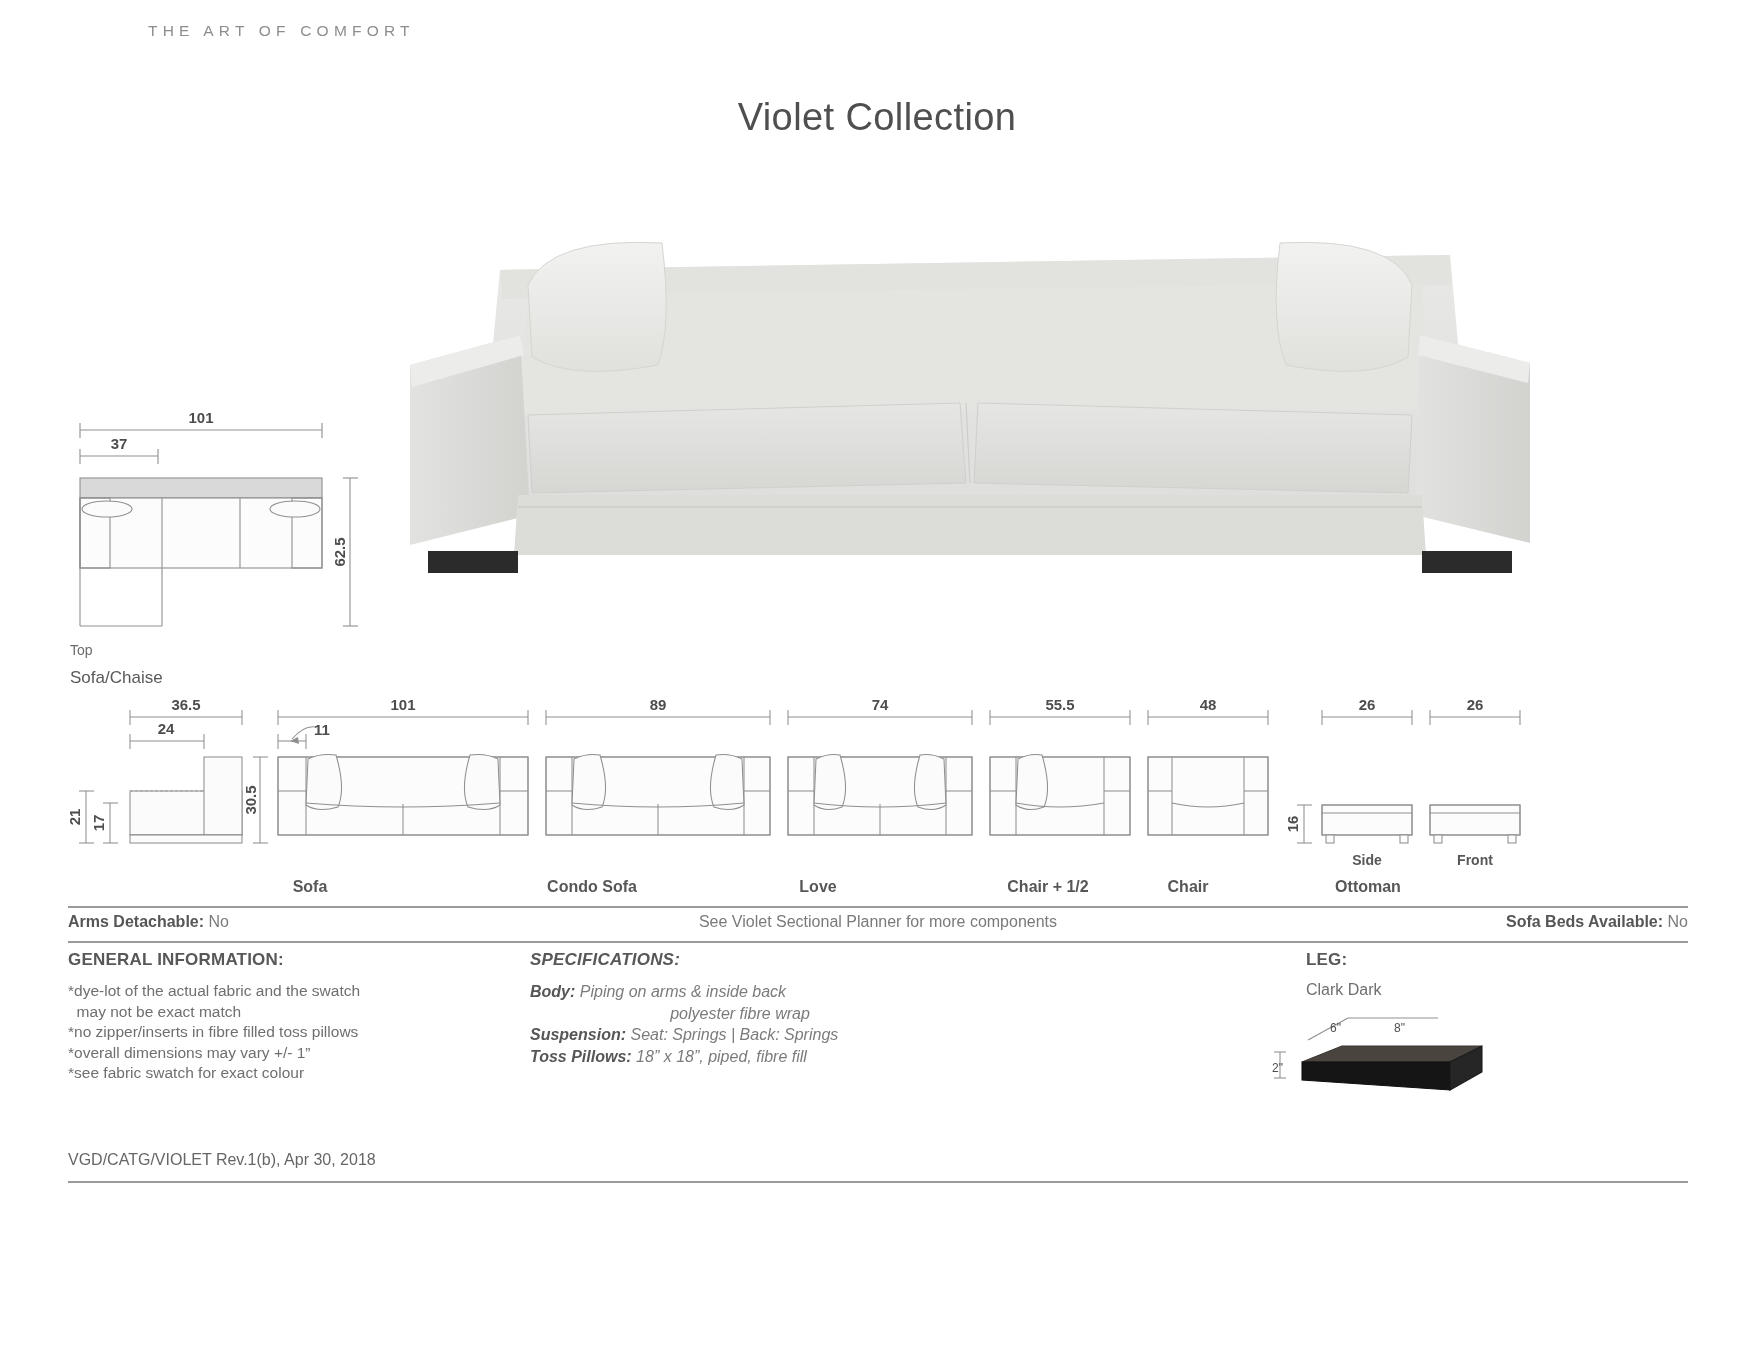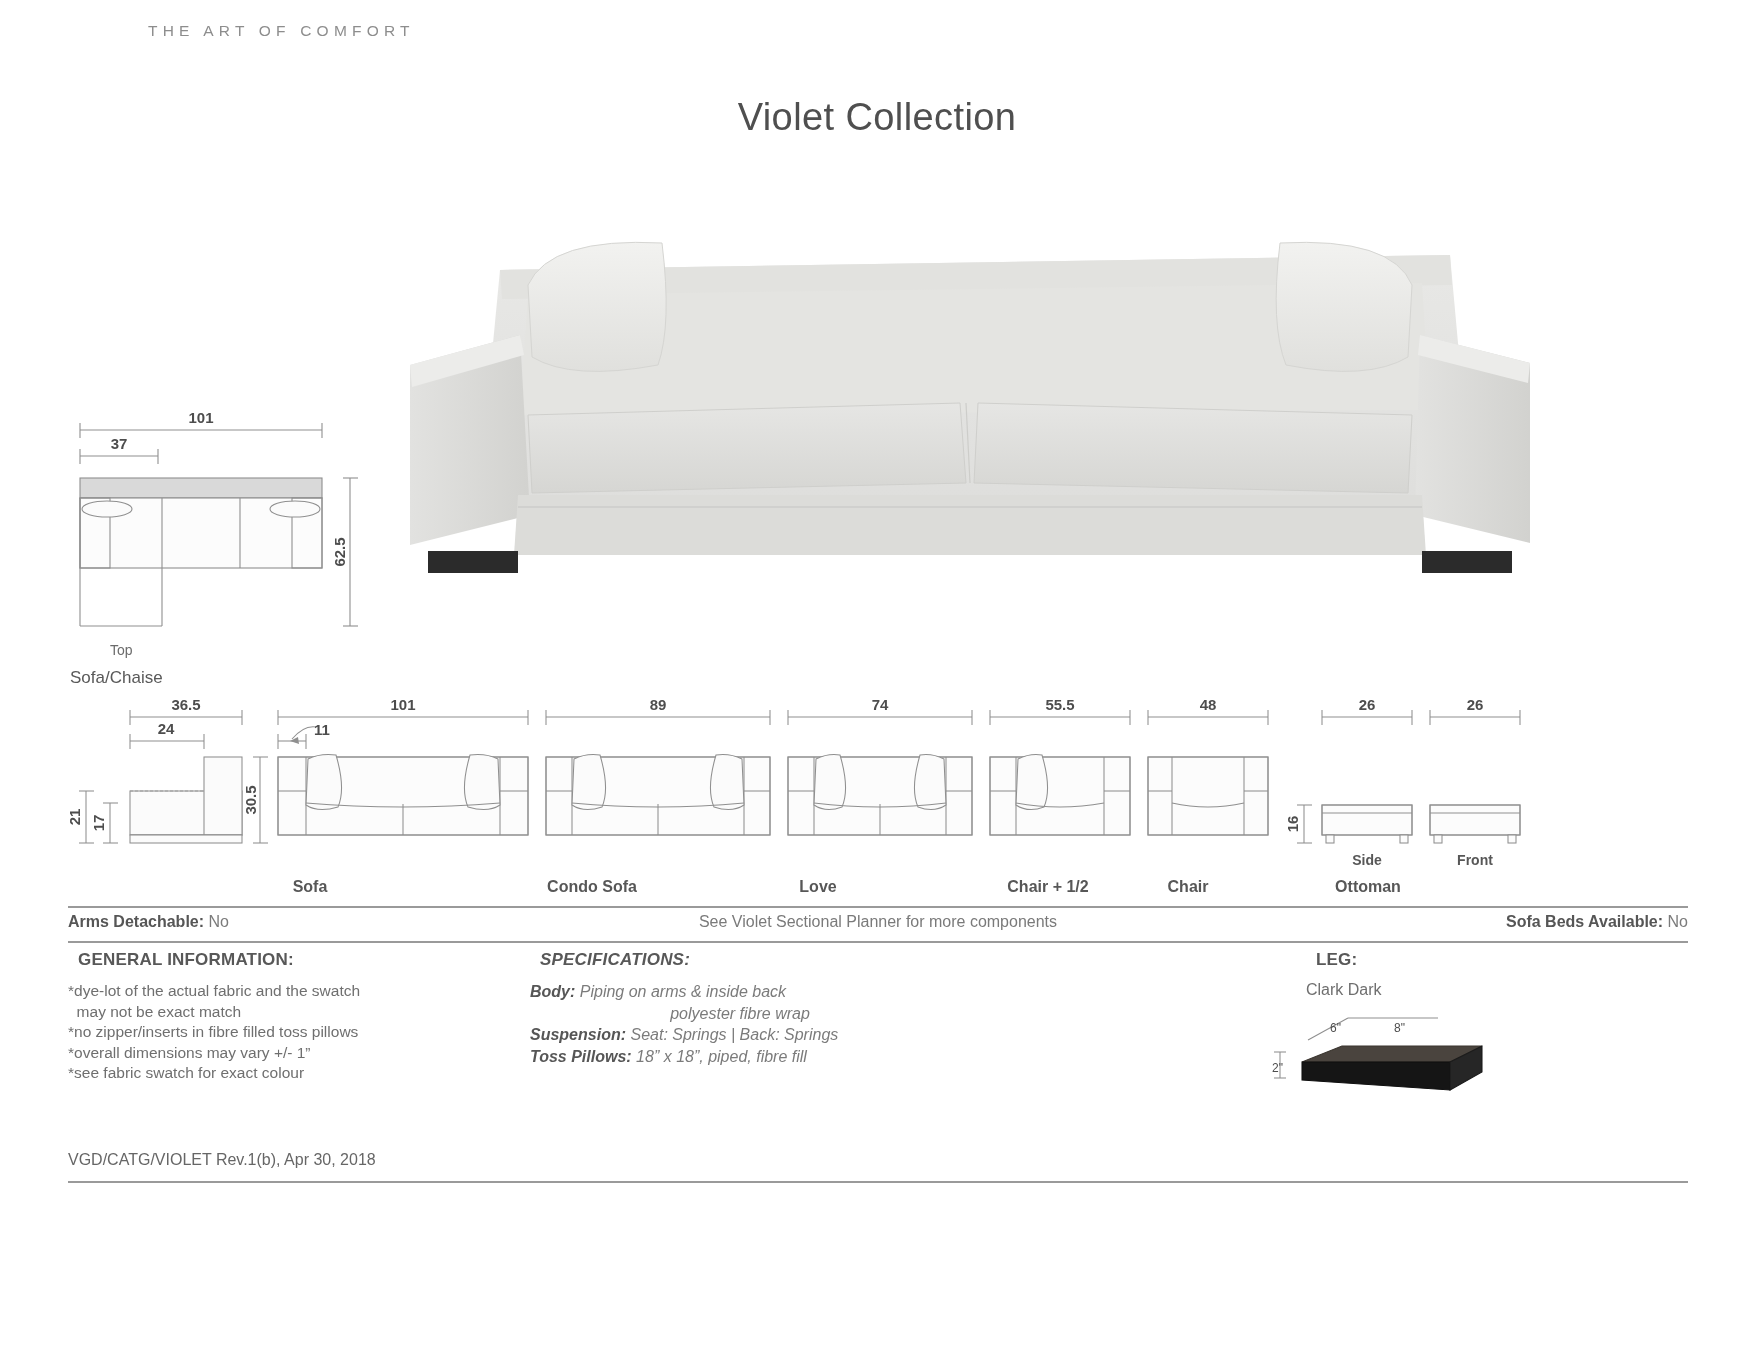--- a/index.html
+++ b/index.html
@@ -37,21 +37,21 @@
     position: absolute; left: 0; right: 0; top: 96px;
     text-align: center; font-size: 38px; color: #4f4f4f; font-weight: 400;
     letter-spacing: 0.4px;
   }
 
   
   #hero-photo { position: absolute; left: 400px; top: 215px; width: 1140px; height: 400px; }
 
   
   #top-view { position: absolute; left: 62px; top: 408px; width: 320px; height: 240px; }
-  #top-view-label { position: absolute; left: 70px; top: 642px; font-size: 14px; color: #6b6b6b; margin-left: 40px; }
+  #top-view-label { position: absolute; left: 70px; top: 642px; font-size: 14px; color: #6b6b6b; }
   #sofa-chaise-label { position: absolute; left: 70px; top: 668px; font-size: 17px; font-weight: normal; color: #595959; }
 
   
   #elevations { position: absolute; left: 60px; top: 695px; width: 1636px; height: 175px; }
 
   .prod-label {
     position: absolute; top: 878px; font-size: 16px; font-weight: bold;
     color: #575757; text-align: center; white-space: nowrap;
   }
 
@@ -66,21 +66,21 @@
   #arms-center { position: absolute; left: 0; right: 0; text-align: center; color: #7a7a7a; }
   #sofa-beds { position: absolute; right: 0; top: 0; white-space: nowrap; }
   .lbl-b { font-weight: bold; color: #565656; }
   .lbl-v { color: #7b7b7b; }
 
   
   #col-general { position: absolute; left: 68px; top: 950px; width: 420px; }
   #col-specs  { position: absolute; left: 530px; top: 950px; width: 790px; font-style: italic; }
   #col-leg    { position: absolute; left: 1306px; top: 950px; width: 390px; }
 
-  .col-head { font-size: 17px; font-weight: bold; color: #585858; margin-bottom: 11px; letter-spacing: 0.2px; margin-left: 10px; }
+  .col-head { font-size: 17px; font-weight: bold; color: #585858; margin-bottom: 11px; letter-spacing: 0.2px; }
   .gen-line { font-size: 15.5px; color: #6f6f6f; line-height: 20.5px; white-space: pre; }
   .spec-line { font-size: 16px; color: #7b7b7b; line-height: 21.5px; }
   .spec-line b { color: #565656; }
   .spec-indent { display: block; text-align: center; width: 420px; }
   #leg-value { font-size: 16px; color: #6f6f6f; margin-top: 2px; }
   #leg-drawing { position: absolute; left: 1270px; top: 1010px; width: 260px; height: 110px; }
 
   
   #footer-code { position: absolute; left: 68px; top: 1151px; font-size: 16px; color: #666; }
 

